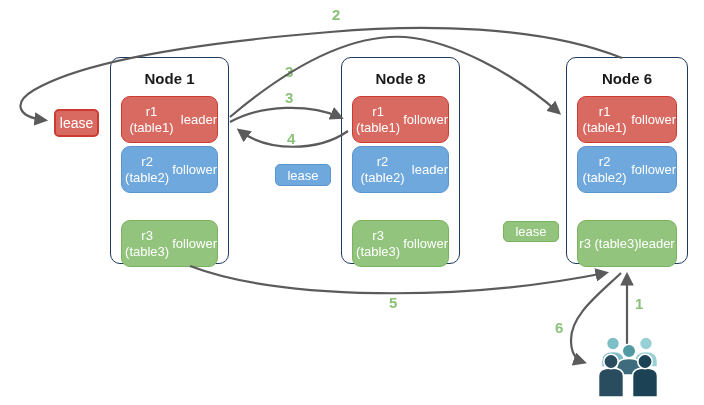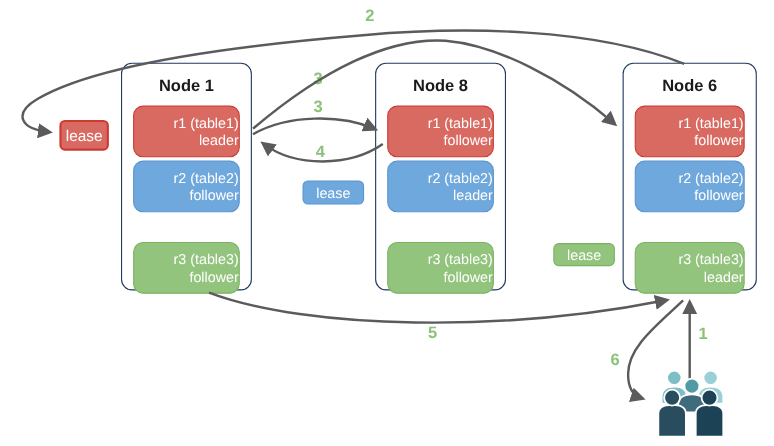--- a/index.html
+++ b/index.html
@@ -16,21 +16,21 @@
   }
   .node-1{left:110px}
   .node-2{left:341px}
   .node-3{left:566px;width:122px}
   .node-title{
     position:absolute;top:12px;left:0;width:100%;text-align:center;
     font-weight:700;font-size:15px;color:#1a1a1a;
   }
   .rep{
     position:absolute;left:10px;right:10px;height:47px;border-radius:9px;
-    display:flex;flex-direction:column;align-items:flex-end;justify-content:center;
+    display:flex;flex-direction:row;align-items:center;justify-content:center;
     color:#fff;font-size:13px;line-height:1.22;box-sizing:border-box;text-align:center;
   }
   .rep-1{top:38px}.rep-2{top:88px}.rep-3{top:162px}
   .c-red{background:var(--red-fill);border:1.6px solid var(--red-border)}
   .c-blue{background:var(--blue-fill);border:1.6px solid var(--blue-border)}
   .c-green{background:var(--green-fill);border:1.6px solid var(--green-border)}
   
   .lease{
     position:absolute;display:flex;align-items:center;justify-content:center;
     color:#fff;border-radius:5px;box-sizing:border-box;

